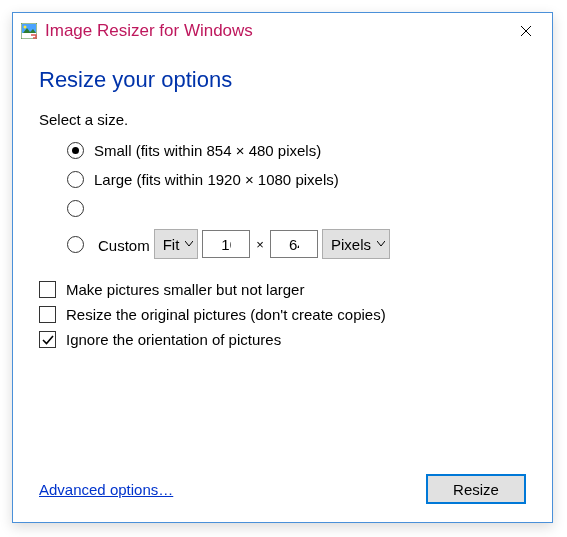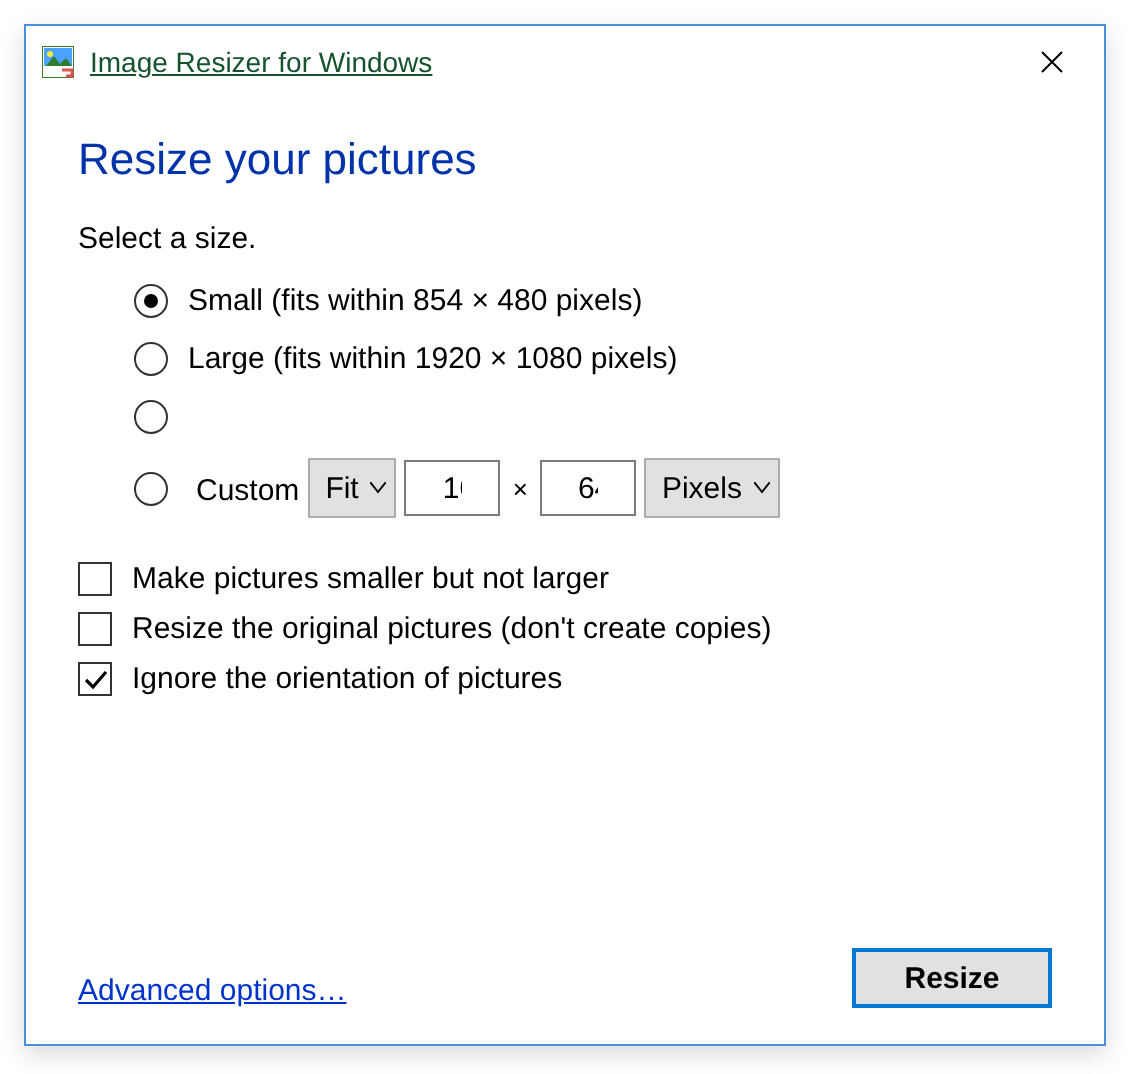--- a/index.html
+++ b/index.html
@@ -29,24 +29,23 @@
     align-items:center;
     padding:0 6px 0 8px;
   }
   .titlebar .app-icon{
     width:16px;height:16px;margin-right:8px;
     position:relative;
     display:inline-block;
   }
   .titlebar .app-icon svg{display:block;}
   .titlebar .title{
-    font-size:14px;
-    color:#14532d;
+    font-size:17px;
+    color:#be185d;
     flex:1;
-    text-decoration:underline;
   }
   .close-btn{
     width:40px;height:30px;
     display:flex;align-items:center;justify-content:center;
     cursor:default;
   }
   .close-btn svg{width:12px;height:12px;}
   .content{
     padding:12px 26px 18px 26px;
     flex:1;
@@ -129,41 +128,40 @@
     width:15px;height:15px;
     border:1px solid #333;
     margin-right:10px;
     display:flex;align-items:center;justify-content:center;
     flex:0 0 auto;
   }
   .checkbox.checked svg{width:12px;height:12px;display:block;}
   .footer{
     margin-top:auto;
     display:flex;
-    align-items:flex-end;
+    align-items:center;
     padding-top:16px;
   }
   .advanced{
     color:#0033cc;
     text-decoration:underline;
     font-size:15px;
     cursor:pointer;
   }
   .spacer{flex:1;}
   .btn{
     height:30px;
     min-width:100px;
     border:1px solid #adadad;
     background:#e1e1e1;
     font-size:15px;
     font-family:inherit;
     margin-left:12px;
     display:flex;align-items:center;justify-content:center;
     box-sizing:border-box;
-    font-weight:bold;
   }
   .btn.primary{
     border:2px solid #0078d7;
     background:#e1e1e1;
   }
 </style>
 </head>
 <body>
 
 <div class="window">
@@ -181,21 +179,21 @@
     <span class="title">Image Resizer for Windows</span>
     <div class="close-btn">
       <svg viewBox="0 0 12 12">
           <path d="M1 1 L11 11 M11 1 L1 11" stroke="#000" stroke-width="1"></path>
         </svg>
     </div>
   </div>
 
   <div class="content">
 
-    <h1 class="heading">Resize your pictures</h1>
+    <h1 class="heading">Resize your options</h1>
 
     <div class="prompt">Select a size.</div>
 
     <div class="size-options">
 
       <div class="radio-row">
         <span class="radio checked"></span>
         <span>Small (fits within 854 × 480 pixels)</span>
       </div>
 

